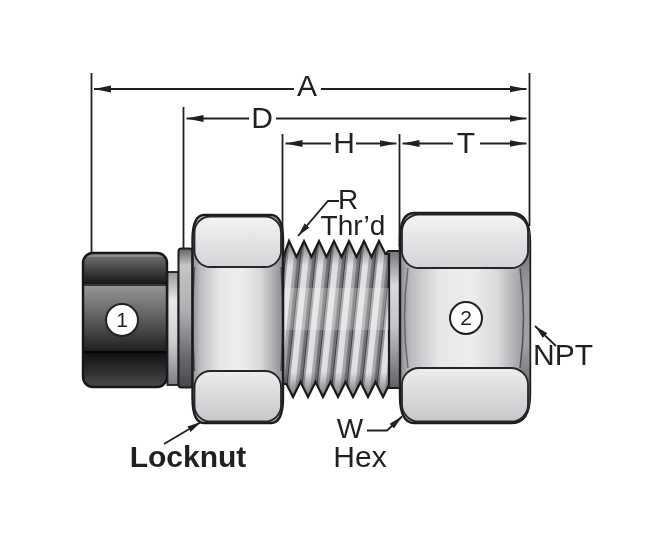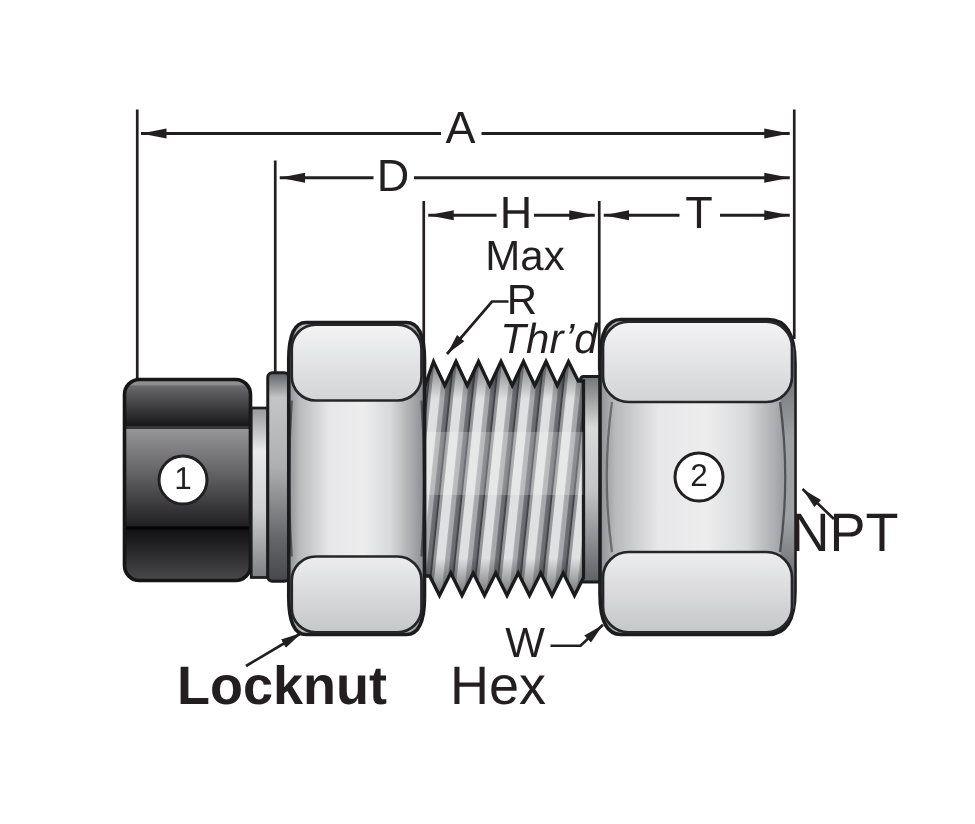--- a/index.html
+++ b/index.html
@@ -15,21 +15,21 @@
   .lbl{
     position:absolute;
     transform:translate(-50%,-50%);
     white-space:nowrap;
     color:#231f20;
     line-height:1;
     user-select:none;
   }
   .dim-lbl{font-size:30px;}
   .note-lbl{font-size:28px;}
-  .name-lbl{font-size:36px;text-align:center;}
+  .name-lbl{font-size:30px;text-align:center;}
   .callout{
     position:absolute;
     width:34px;height:34px;
     box-sizing:border-box;
     border:2.5px solid #231f20;
     border-radius:50%;
     background:#ffffff;
     display:flex;align-items:center;justify-content:center;
     font-size:21px;
   }
@@ -195,26 +195,25 @@
       <line x1="164" y1="444" x2="201" y2="422" marker-end="url(#mArrS)"></line>
       <polyline points="367,430.5 387,430.5 402,416.5" marker-end="url(#mArrS)"></polyline>
       <line x1="556" y1="346" x2="535" y2="326" marker-end="url(#mArrS)"></line>
     </g>
   </svg>
 
   <div class="lbl dim-lbl" style="left:307px;top:86px;">A</div>
   <div class="lbl dim-lbl" style="left:262px;top:118px;">D</div>
   <div class="lbl dim-lbl" style="left:344px;top:143px;">H</div>
   <div class="lbl dim-lbl" style="left:466px;top:143px;">T</div>
-  <div class="lbl note-lbl" style="left:350px;top:171px;">Max</div>
 
   <div class="lbl note-lbl" style="left:348px;top:200px;">R</div>
-  <div class="lbl note-lbl" style="left:366px;top:226px;font-style:italic;">Thr’d</div>
+  <div class="lbl note-lbl" style="left:353px;top:226px;">Thr’d</div>
 
   <div class="lbl name-lbl" style="left:563px;top:355px;">NPT</div>
   <div class="lbl name-lbl" style="left:188px;top:457px;font-weight:bold;">Locknut</div>
   <div class="lbl note-lbl" style="left:350px;top:429px;">W</div>
-  <div class="lbl name-lbl" style="left:332px;top:457px;">Hex</div>
+  <div class="lbl name-lbl" style="left:360px;top:457px;">Hex</div>
 
   <div class="callout" style="left:105px;top:302.5px;">1</div>
   <div class="callout" style="left:449px;top:301px;">2</div>
 
 </div>
 
 </body></html>

